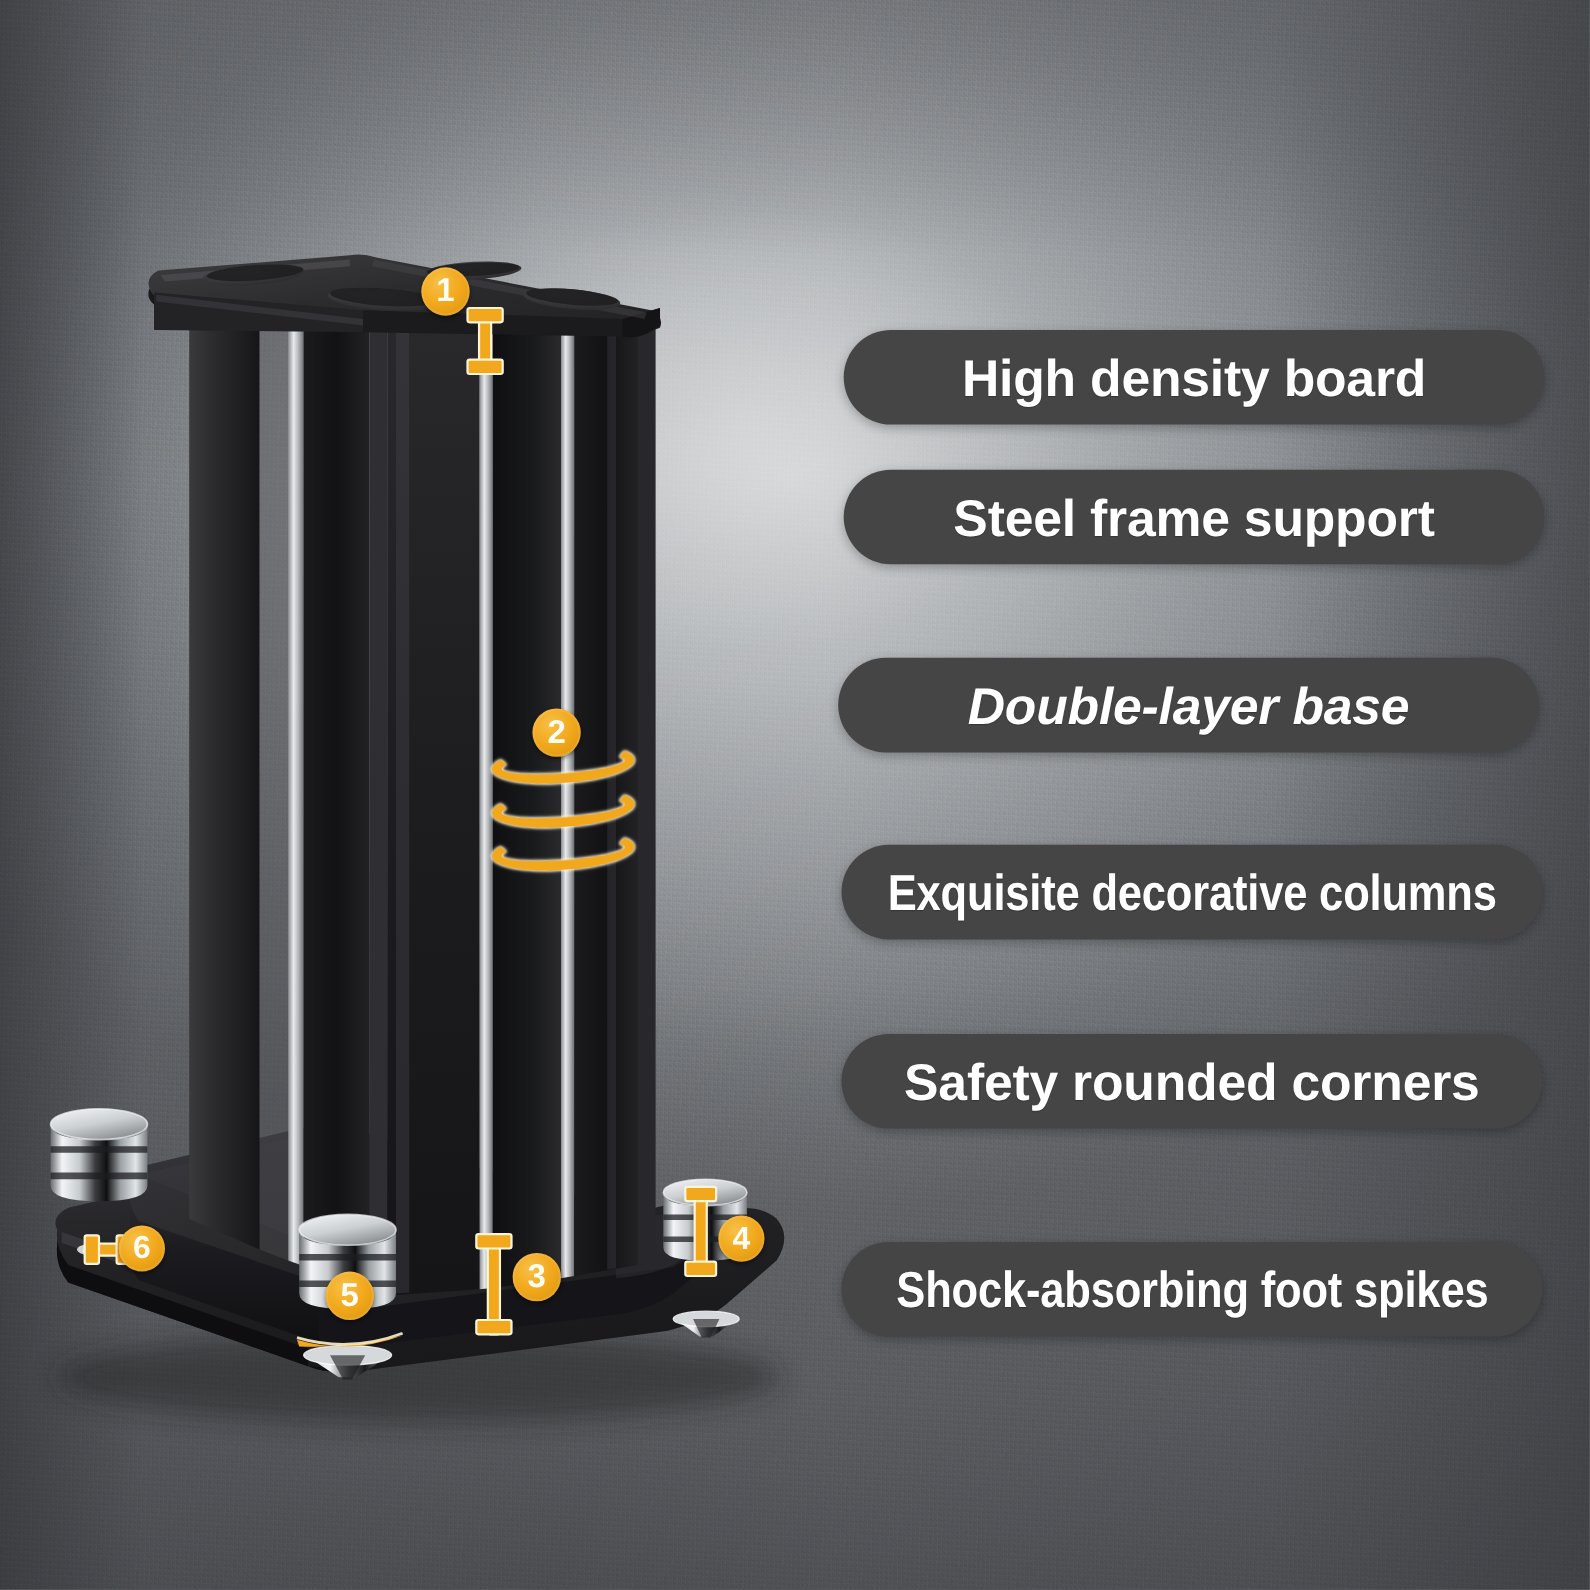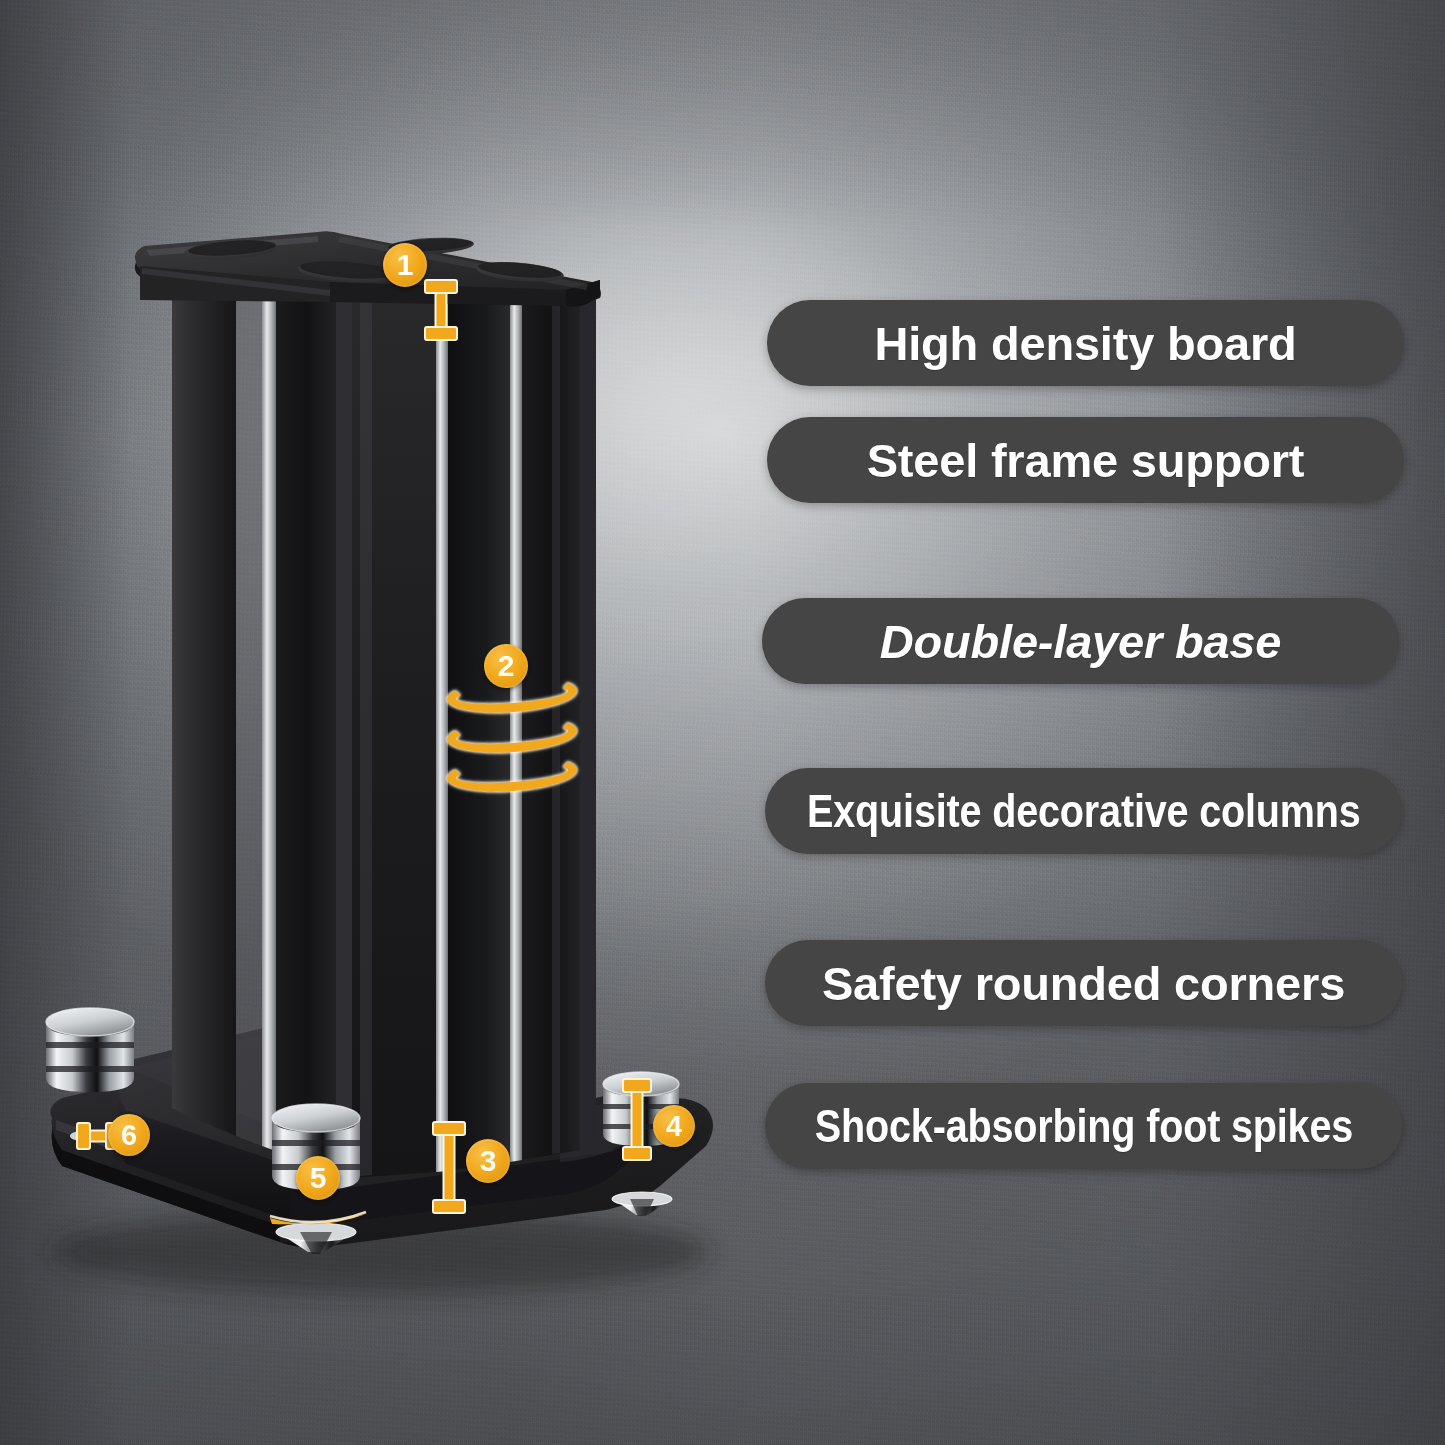--- a/index.html
+++ b/index.html
@@ -418,33 +418,33 @@
   </div>
 
   <div class="marker" style="left:108px; top:1114px; width:42px; height:42px; font-size:29px;">
     <span>6</span>
   </div>
 
   <div class="pill" style="left:767px; top:256px; width:637px;margin-top:44px;">
     <span>High density board</span>
   </div>
 
-  <div class="pill" style="left:767px; top:417px; width:637px;justify-content:center;">
+  <div class="pill" style="left:767px; top:427px; width:637px;justify-content:center;">
     <span>Steel frame support</span>
   </div>
 
   <div class="pill" style="left:762px; top:598px; width:637px;font-style:italic;">
     <span>Double-layer base</span>
   </div>
 
   <div class="pill condensed" style="left:765px; top:768px; width:637px;">
     <span>Exquisite decorative columns</span>
   </div>
 
   <div class="pill" style="left:765px; top:940px; width:637px;">
     <span>Safety rounded corners</span>
   </div>
 
-  <div class="pill condensed" style="left:765px; top:1083px; width:637px;">
+  <div class="pill condensed" style="left:765px; top:1129px; width:637px;">
     <span>Shock-absorbing foot spikes</span>
   </div>
 
 </div>
 
 </body></html>

